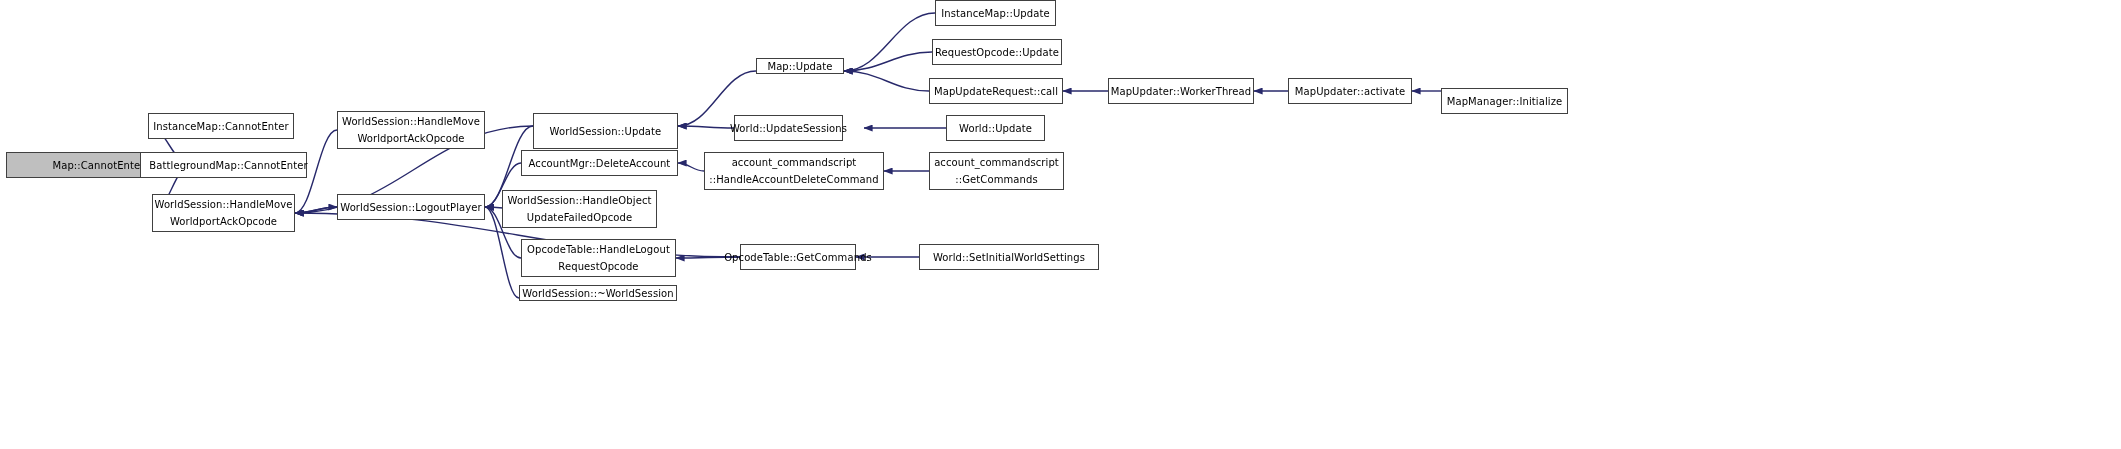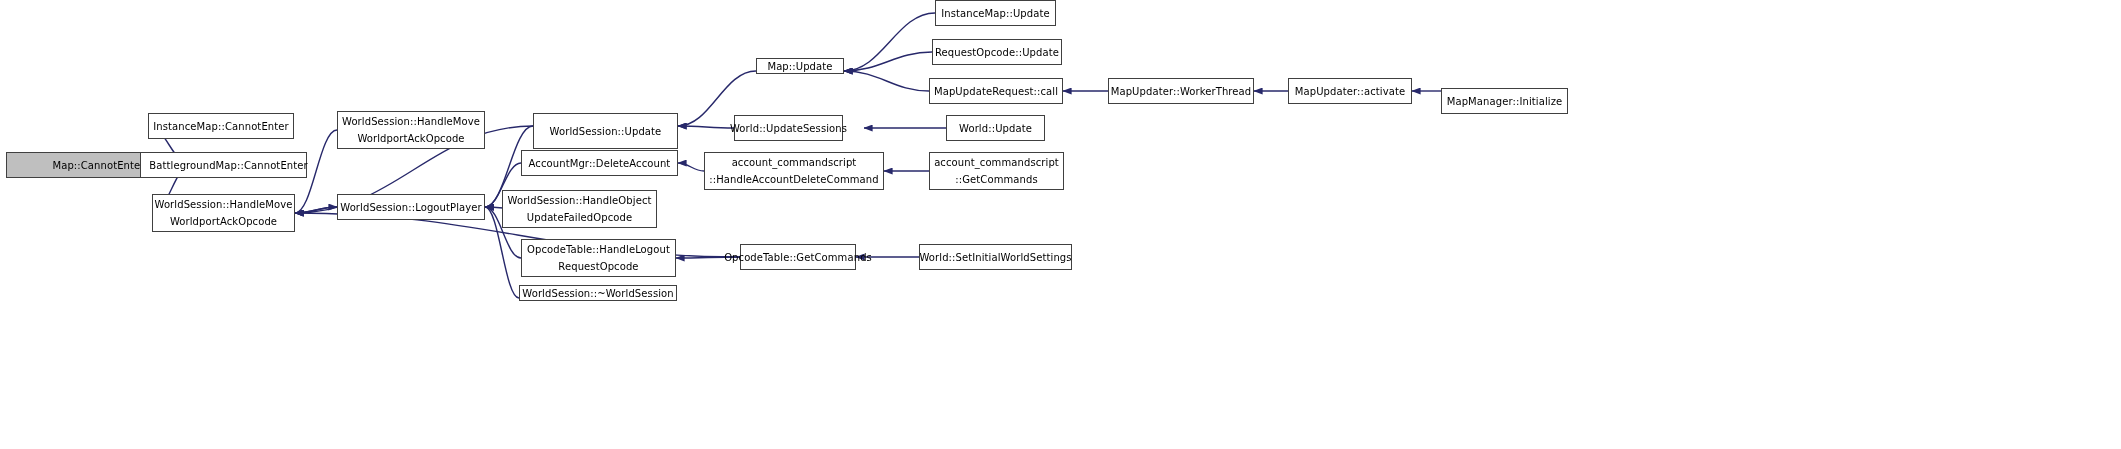--- a/index.html
+++ b/index.html
@@ -104,18 +104,18 @@
       <div class="node" style="left: 734px; top: 115px; width: 109px; height: 26px;">World::UpdateSessions</div>
       <div class="node" style="left: 704px; top: 152px; width: 180px; height: 38px;">account_commandscript
 ::HandleAccountDeleteCommand</div>
       <div class="node" style="left: 740px; top: 244px; width: 116px; height: 26px;">OpcodeTable::GetCommands</div>
       <div class="node" style="left: 935px; top: 0px; width: 121px; height: 26px;">InstanceMap::Update</div>
       <div class="node" style="left: 932px; top: 39px; width: 130px; height: 26px;">RequestOpcode::Update</div>
       <div class="node" style="left: 929px; top: 78px; width: 134px; height: 26px;">MapUpdateRequest::call</div>
       <div class="node" style="left: 946px; top: 115px; width: 99px; height: 26px;">World::Update</div>
       <div class="node" style="left: 929px; top: 152px; width: 135px; height: 38px;">account_commandscript
 ::GetCommands</div>
-      <div class="node" style="left: 919px; top: 244px; width: 153px; height: 26px;">World::SetInitialWorldSettings</div>
+      <div class="node" style="left: 919px; top: 244px; width: 180px; height: 26px;">World::SetInitialWorldSettings</div>
       <div class="node" style="left: 1108px; top: 78px; width: 146px; height: 26px;">MapUpdater::WorkerThread</div>
       <div class="node" style="left: 1288px; top: 78px; width: 124px; height: 26px;">MapUpdater::activate</div>
       <div class="node" style="left: 1441px; top: 88px; width: 127px; height: 26px;">MapManager::Initialize</div>
     </div>
 </div>
 
 </body></html>

